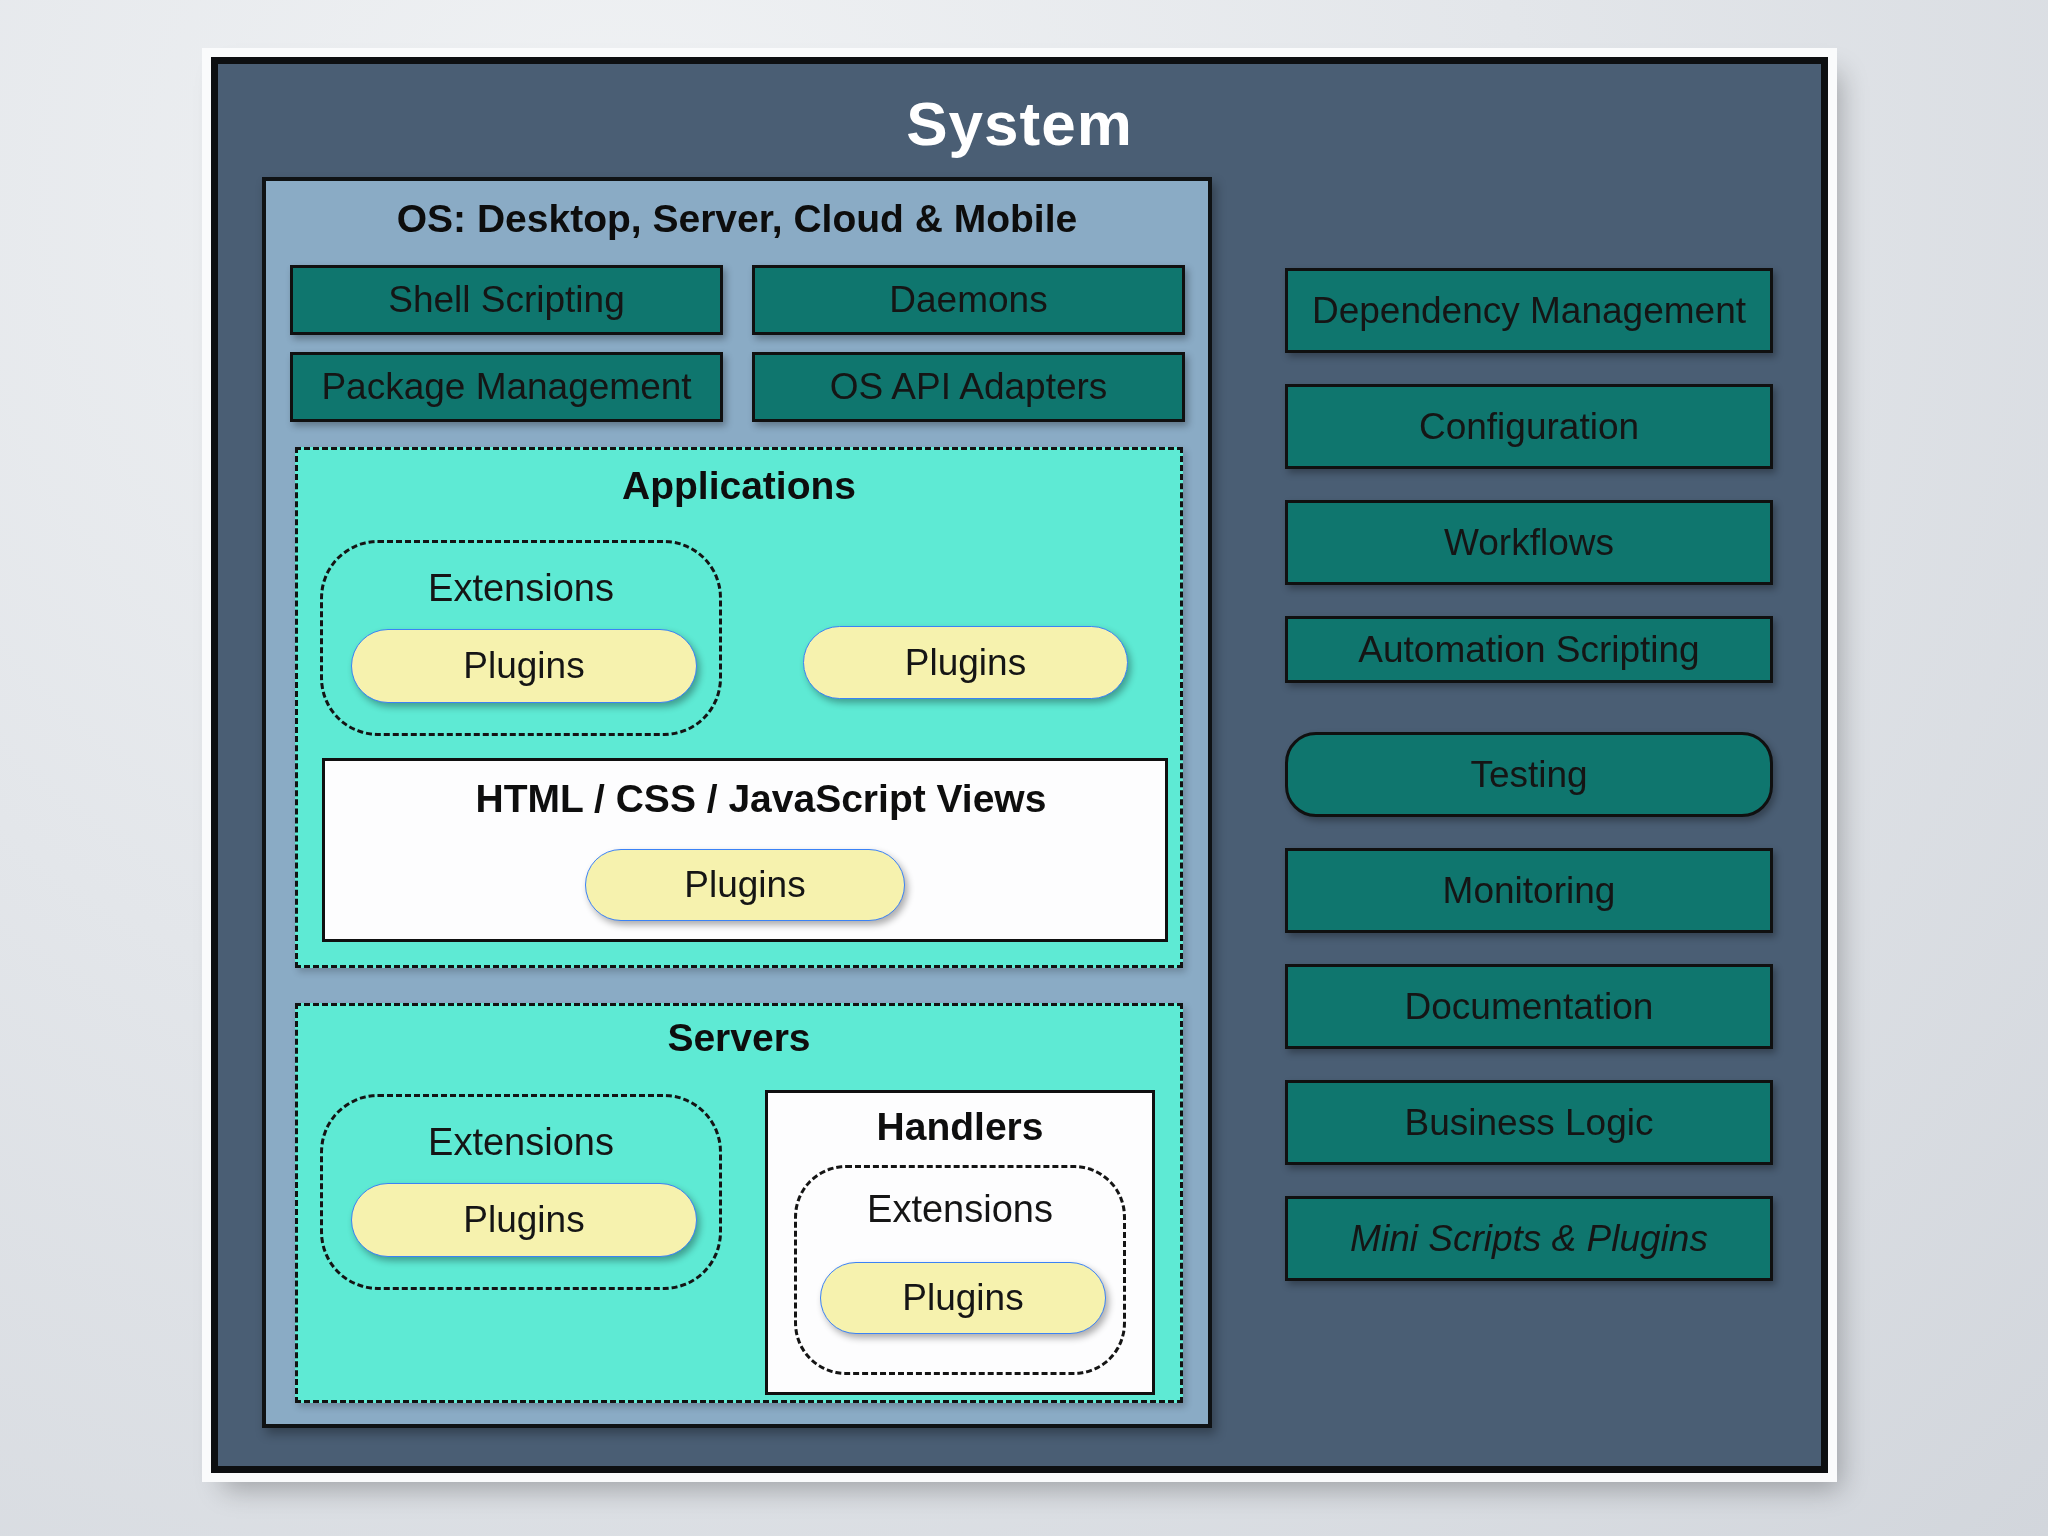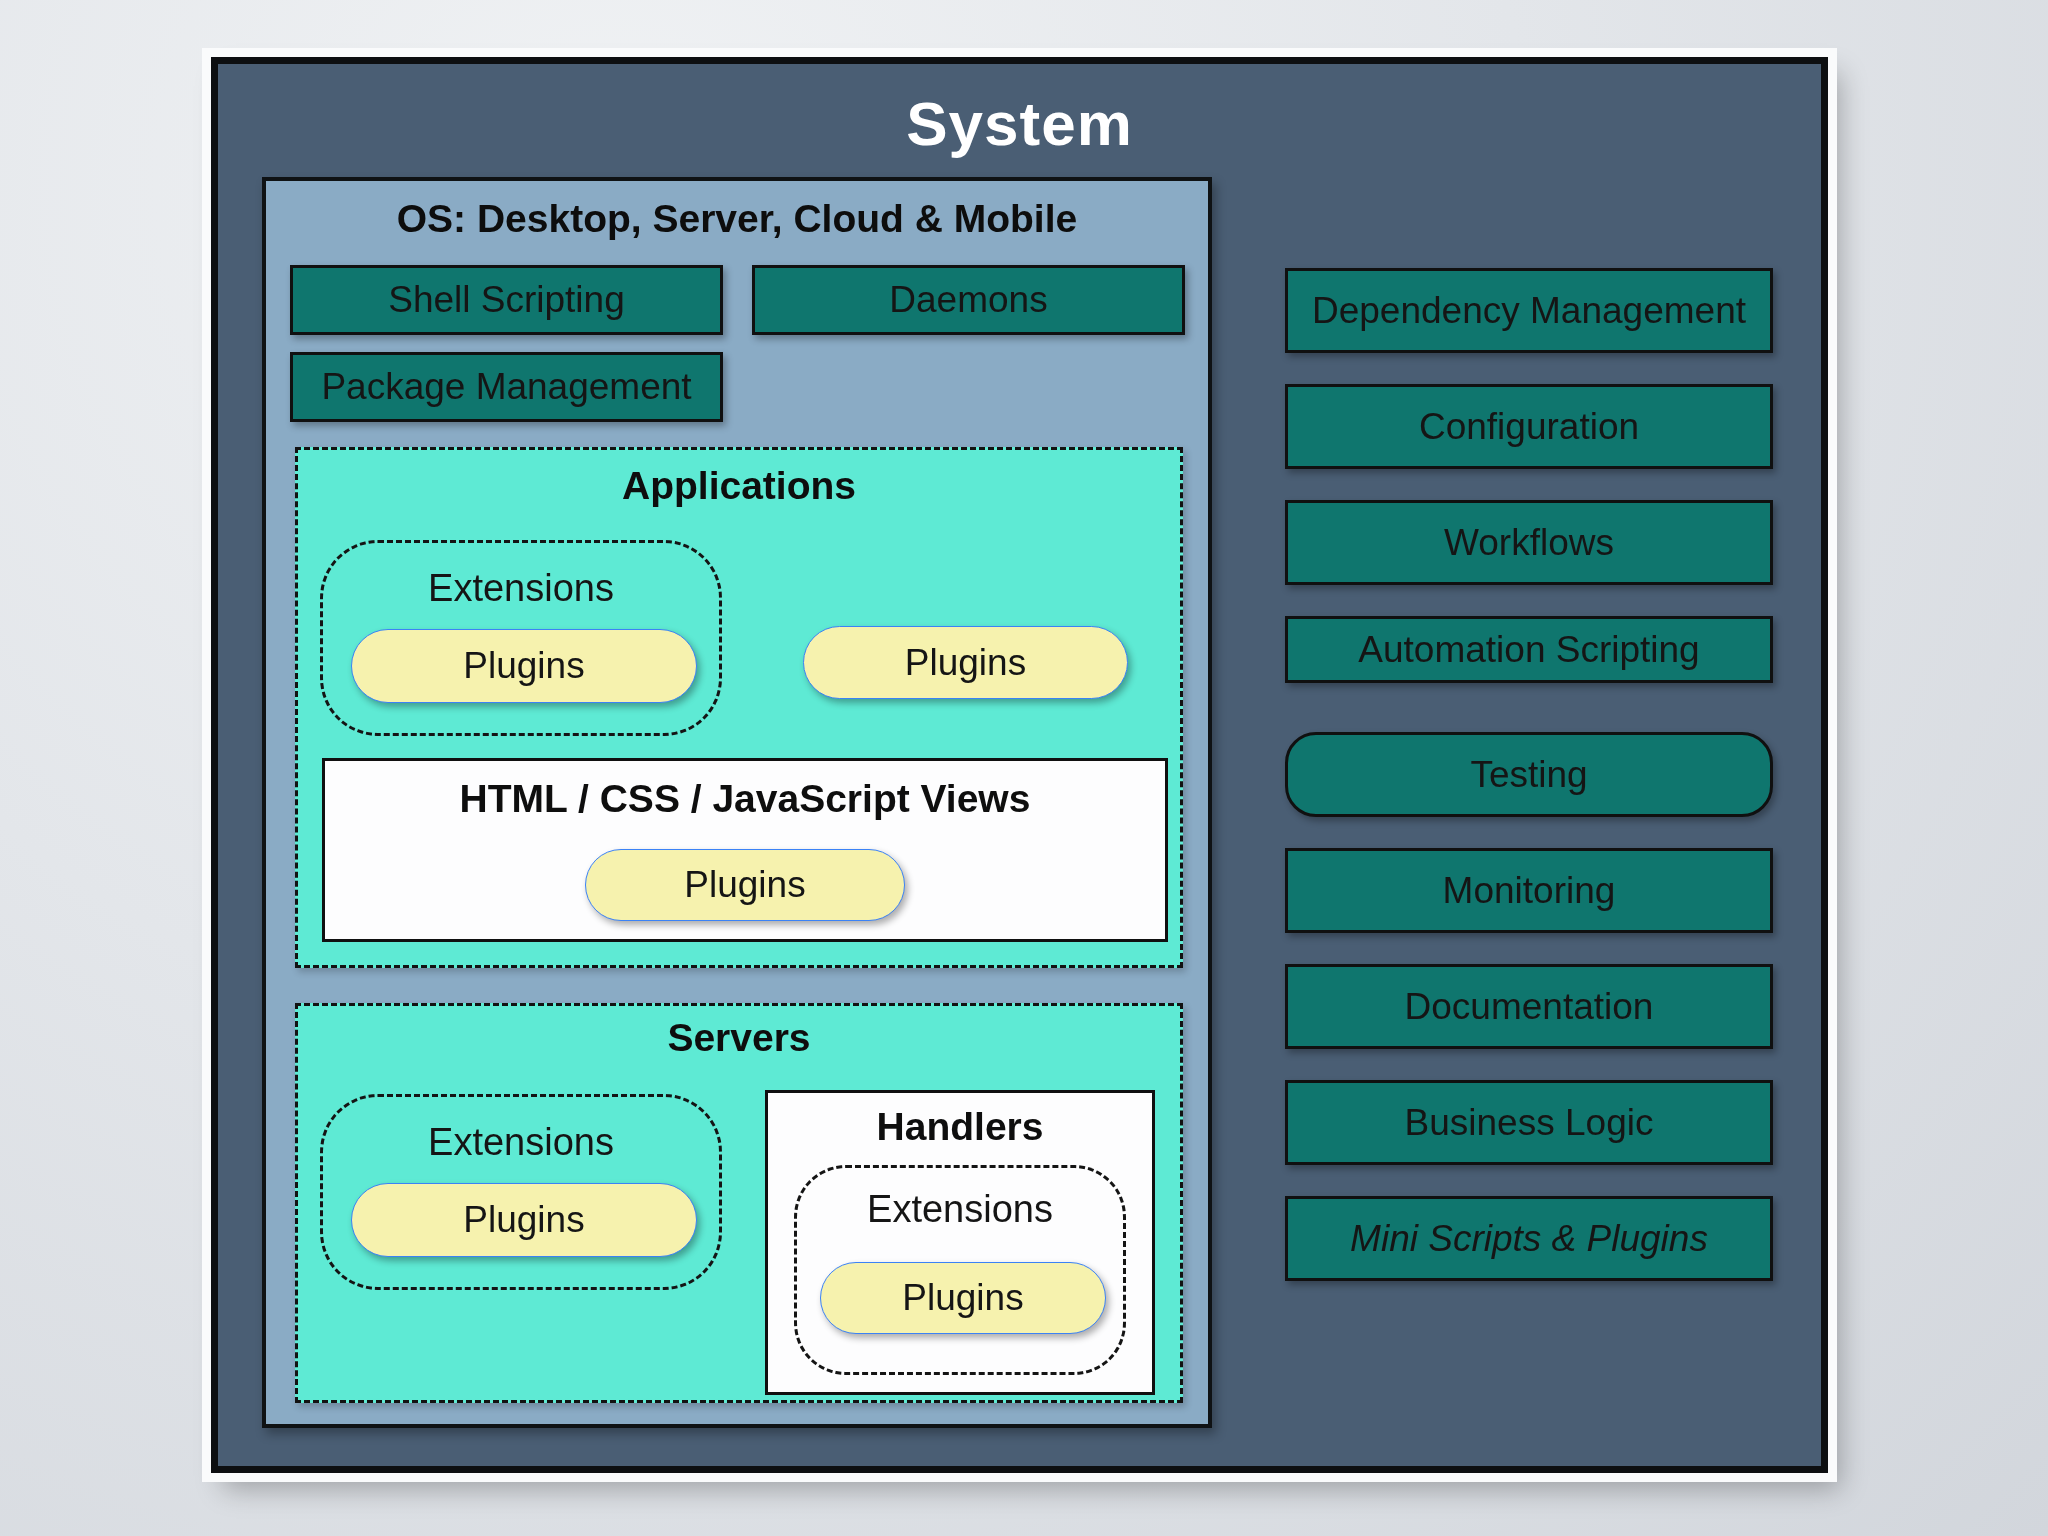--- a/index.html
+++ b/index.html
@@ -84,33 +84,34 @@
 <div class="abs system-panel">
 
   <div class="abs system-title">System</div>
 
   <div class="abs os-panel">
     <div class="abs os-header">OS: Desktop, Server, Cloud &amp; Mobile</div>
 
     <div class="abs wbox" style="left:24px; top:84px; width:433px; height:70px;">Shell Scripting</div>
     <div class="abs wbox" style="left:24px; top:171px; width:433px; height:70px;">Package Management</div>
     <div class="abs wbox" style="left:486px; top:84px; width:433px; height:70px;">Daemons</div>
+    <div class="abs wbox" style="left:486px; top:171px; width:433px; height:70px;">OS API Adapters</div>
 
     <div class="abs dashedbox" style="left:29px; top:266px; width:888px; height:521px;">
       <div class="abs sectitle" style="left:0; top:14px;">Applications</div>
 
       <div class="abs extbox" style="left:22px; top:90px; width:402px; height:196px;">
         <div class="abs extlabel" style="left:0; top:24px;">Extensions</div>
         <div class="abs pill" style="left:28px; top:86px; width:346px; height:74px;">Plugins</div>
       </div>
 
       <div class="abs pill" style="left:505px; top:176px; width:325px; height:73px;">Plugins</div>
 
       <div class="abs solidbox" style="left:24px; top:308px; width:846px; height:184px;">
-        <div class="abs viewstitle" style="left:0; top:16px;text-align:center;">HTML / CSS / JavaScript Views</div>
+        <div class="abs viewstitle" style="left:16px; top:16px;text-align:center;">HTML / CSS / JavaScript Views</div>
         <div class="abs pill" style="left:260px; top:88px; width:320px; height:72px;">Plugins</div>
       </div>
     </div>
 
     <div class="abs dashedbox" style="left:29px; top:822px; width:888px; height:400px;">
       <div class="abs sectitle" style="left:0; top:10px;">Servers</div>
 
       <div class="abs extbox" style="left:22px; top:88px; width:402px; height:196px;">
         <div class="abs extlabel" style="left:0; top:24px;">Extensions</div>
         <div class="abs pill" style="left:28px; top:86px; width:346px; height:74px;">Plugins</div>

